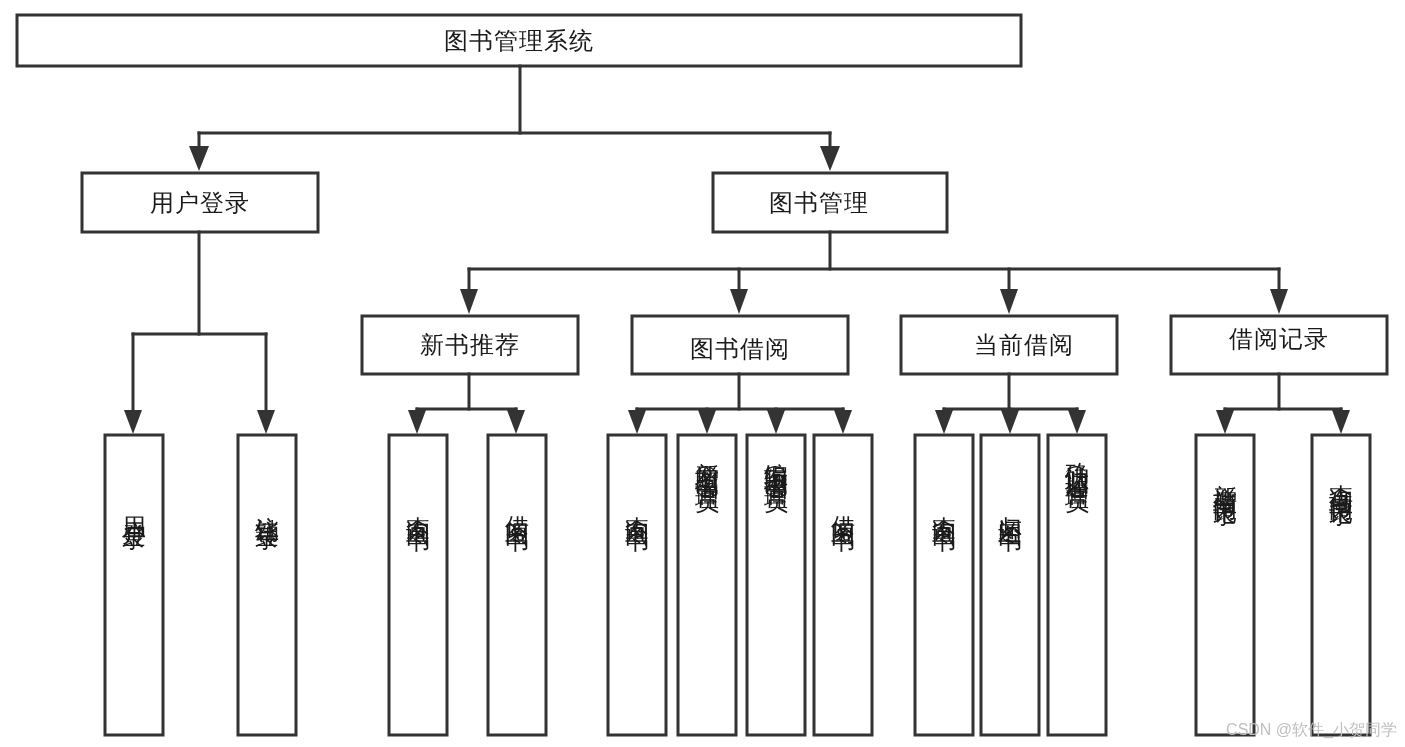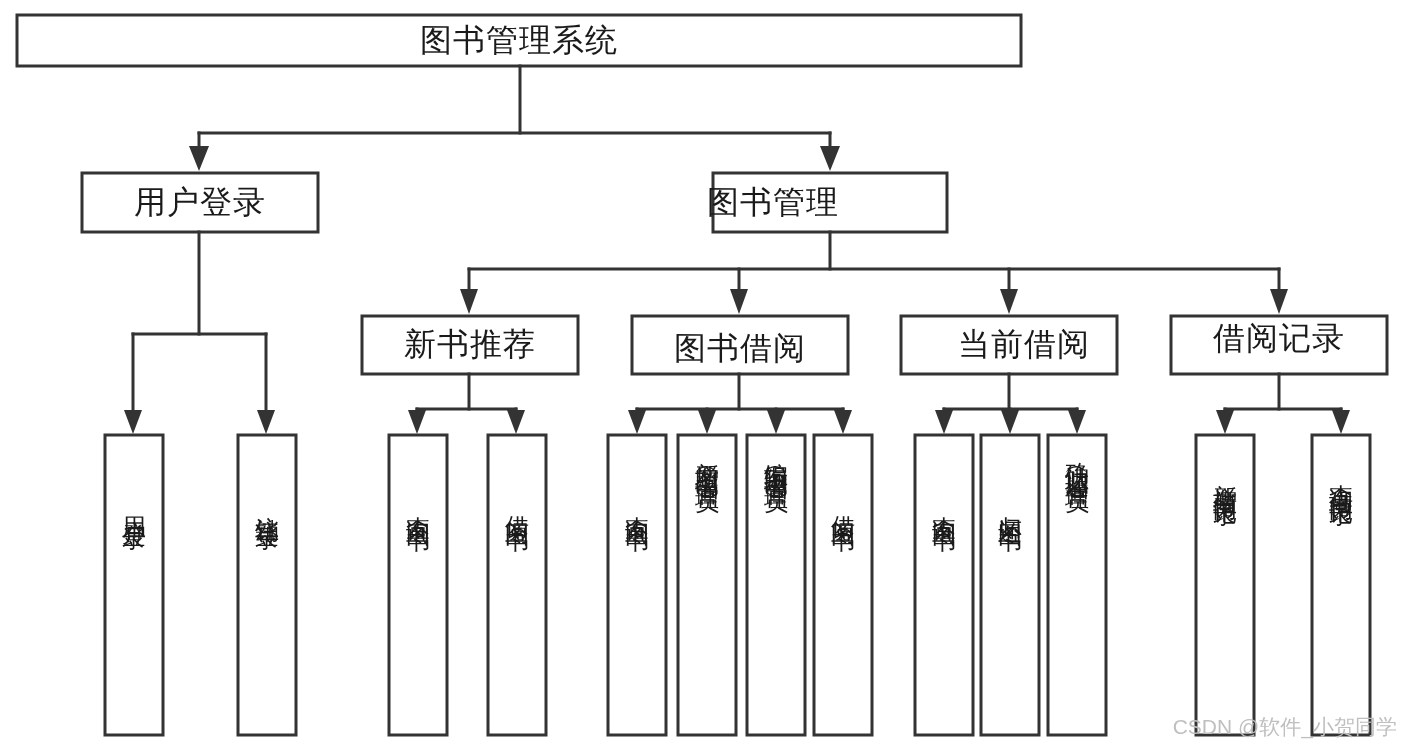--- a/index.html
+++ b/index.html
@@ -60,31 +60,31 @@
   }
   .hlabel-wrap {
     position: absolute;
     display: flex;
     align-items: center;
     justify-content: center;
     pointer-events: none;
   }
   .hlabel-wrap span {
     font-family: Liberation Serif, serif;
-    font-size: 32px;
+    font-size: 24px;
     letter-spacing: 1px;
     color: #1a1a1a;
     white-space: nowrap;
   }
   .watermark {
     position: absolute;
     right: 8px;
     bottom: 6px;
     font-family: "Liberation Sans", "DejaVu Sans", sans-serif;
-    font-size: 21px;
+    font-size: 16px;
     color: #bfbfbf;
     white-space: nowrap;
     pointer-events: none;
   }
 </style>
 </head>
 <body>
 
 <div id="diagram-root">
 
@@ -180,21 +180,21 @@
   </svg>
 
   <div class="hlabel-wrap" style="left:17px; top:15px; width:1004px; height:51px;">
     <span>图书管理系统</span>
   </div>
 
   <div class="hlabel-wrap" style="left:82px; top:173px; width:236px; height:59px;">
     <span>用户登录</span>
   </div>
 
-  <div class="hlabel-wrap" style="left:677px; top:173px; width:192px; height:59px;">
+  <div class="hlabel-wrap" style="left:723px; top:173px; width:192px; height:59px;">
     <span>图书管理</span>
   </div>
 
   <div class="hlabel-wrap" style="left:362px; top:316px; width:216px; height:58px;border-radius:24px;">
     <span>新书推荐</span>
   </div>
 
   <div class="hlabel-wrap" style="left:632px; top:316px; width:216px; height:66px;">
     <span>图书借阅</span>
   </div>

